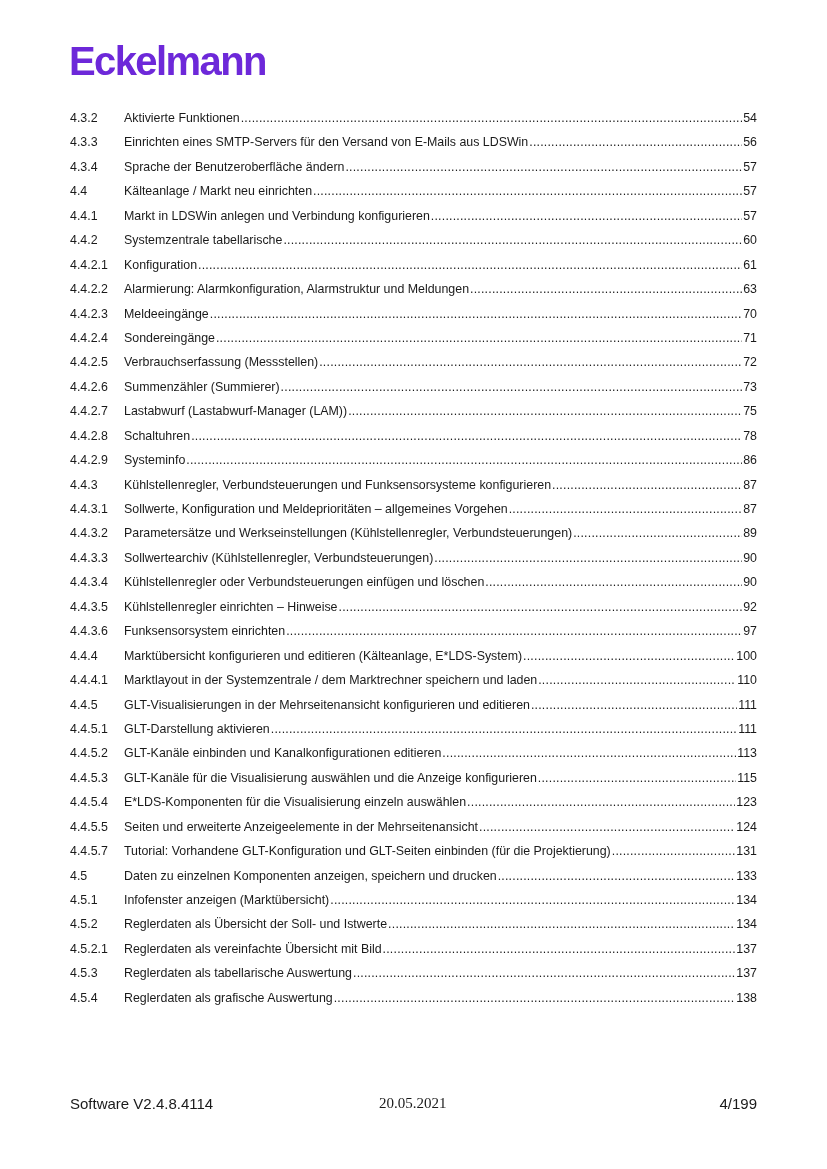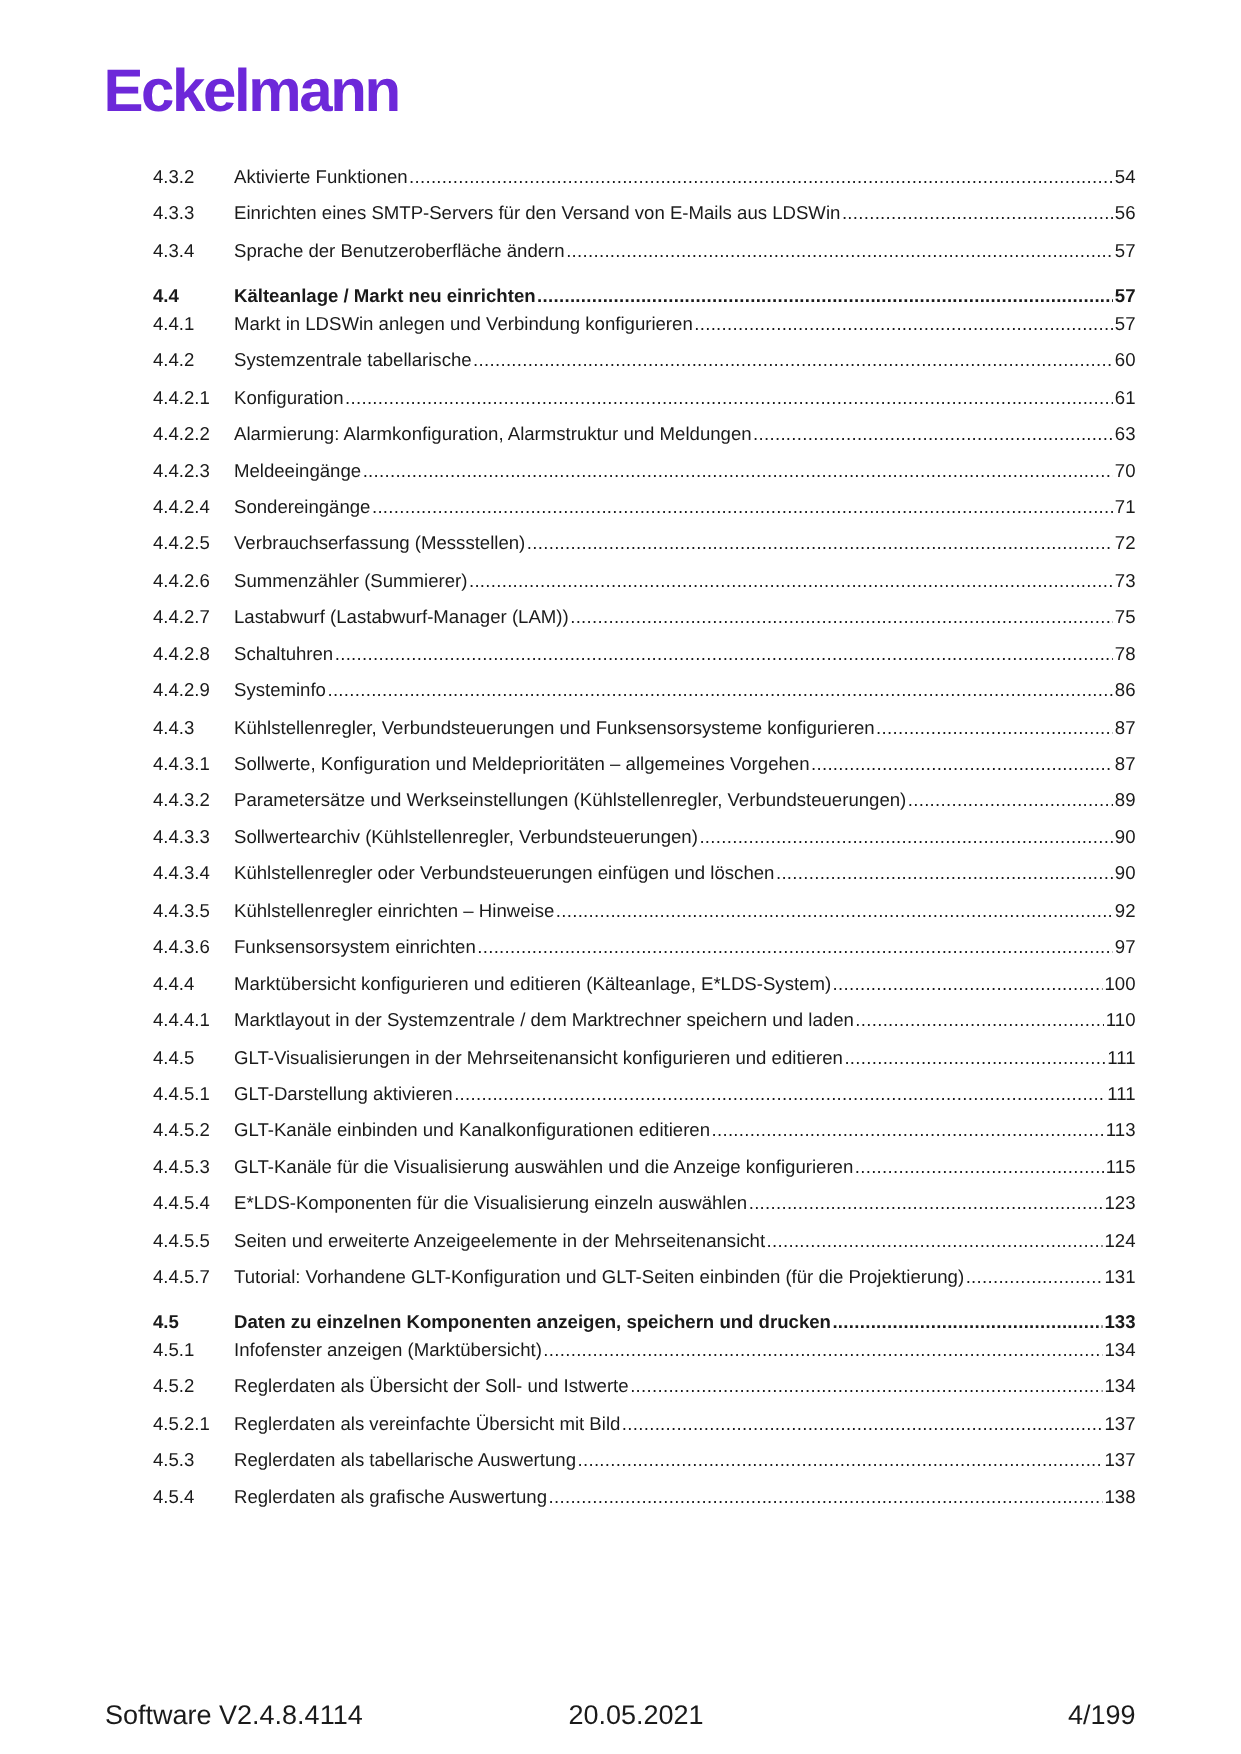--- a/index.html
+++ b/index.html
@@ -2,30 +2,30 @@
 <html><head>
 <meta charset="utf-8">
 <style>
   html, body { margin:0; padding:0; background:#ffffff; }
   body { width:827px; height:1169px; position:relative; overflow:hidden;
          font-family:"Liberation Sans", sans-serif; color:#1a1a1a; }
   .logo { position:absolute; left:69px; top:43px; font-family:Liberation Sans, sans-serif;
           font-weight:bold; font-size:40px; letter-spacing:-1.6px; color:#6d28d9; line-height:36px; }
   .toc { position:absolute; left:70px; top:109px; width:687px; }
   .row { display:flex; align-items:baseline; height:24.45px; font-size:12.4px; line-height:19px; }
-  .row.bold { font-weight:bold;align-items:flex-end; }
-  .num { width:54px; flex:0 0 54px; white-space:nowrap;margin-left:32px; }
+  .row.bold { font-weight:normal; }
+  .num { width:54px; flex:0 0 54px; white-space:nowrap; }
   .title { white-space:nowrap; flex:0 0 auto; }
   .dots { flex:1 1 auto; overflow:hidden; white-space:nowrap; margin:0 1px; }
   .dots::before { content:"............................................................................................................................................................................................................................................................................................................"; letter-spacing:0.2px; }
   .page { flex:0 0 auto; text-align:right; white-space:nowrap; }
-  .footer { position:absolute; top:1133px; left:70px; width:687px; font-size:18px; height:18px; }
+  .footer { position:absolute; top:1095px; left:70px; width:687px; font-size:15px; height:18px; }
   .footer span { position:absolute; top:0; }
   .f-left { left:0; }
-  .f-mid { left:309px; }
+  .f-mid { left:309px;font-family:Liberation Serif, serif; }
   .f-right { right:0; }
 </style>
 </head>
 <body>
 
 <div class="logo">Eckelmann</div>
 
 <div class="toc" id="toc">
     <div class="row">
       <span class="num">4.3.2</span>

